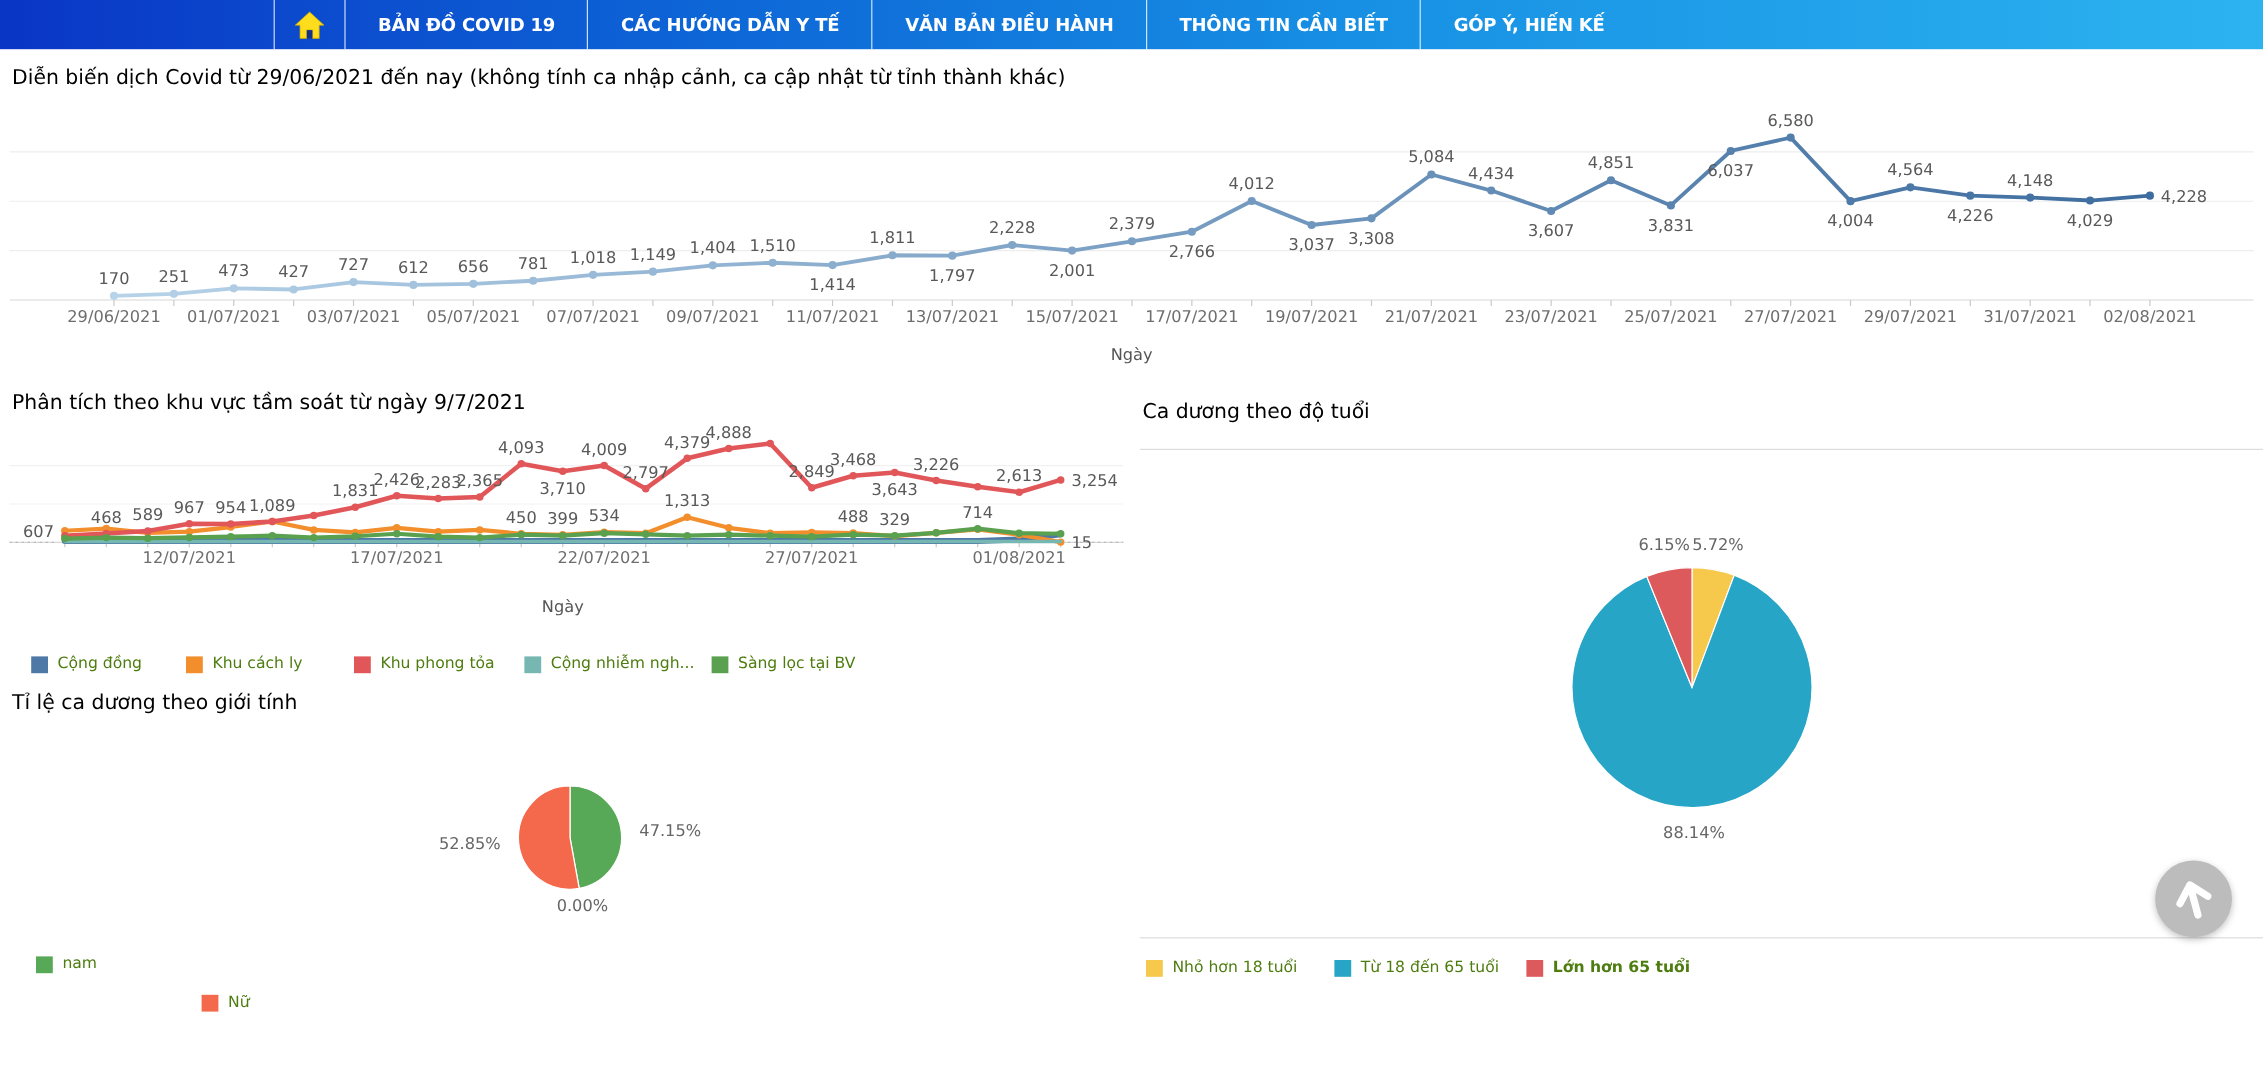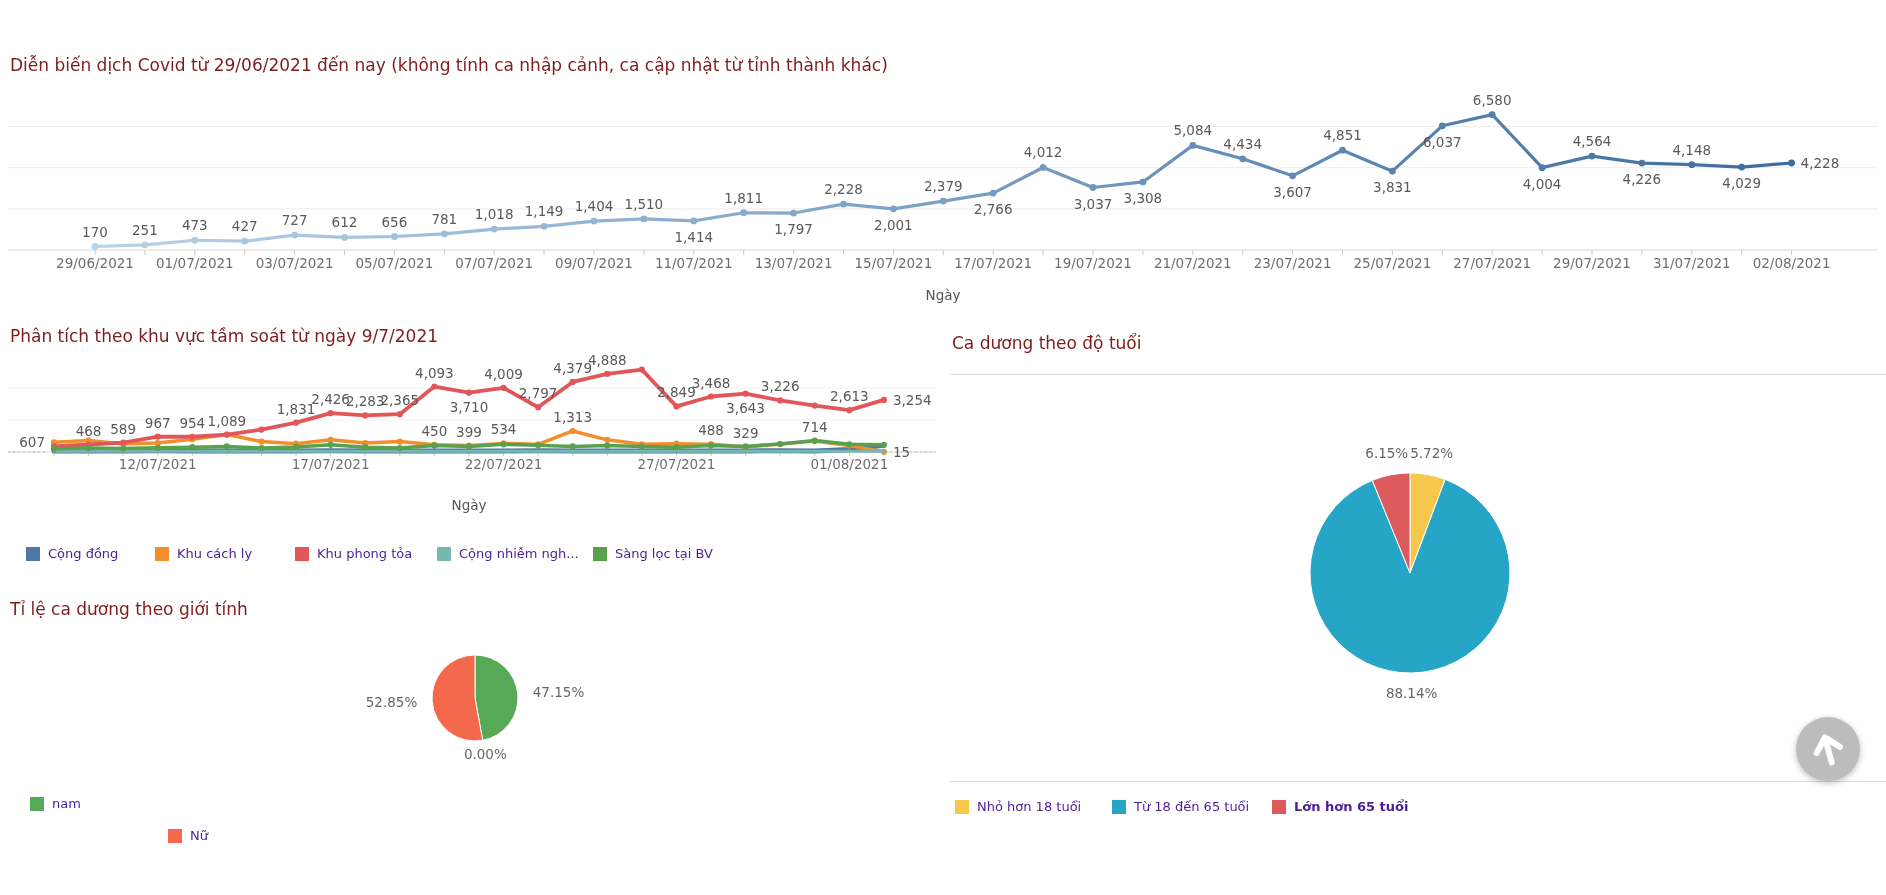--- a/index.html
+++ b/index.html
@@ -7,37 +7,53 @@
          font-family:"DejaVu Sans","Liberation Sans",sans-serif;}
   
   .nav{position:absolute;left:0;top:0;width:100%;height:41px;display:flex;align-items:stretch;
        background:linear-gradient(90deg,#0a35c6 0%,#0d64d6 30%,#1790e4 60%,#2cb3f0 100%);}
   .nav-spacer{width:228px;}
   .nav-item{display:flex;align-items:center;padding:0 27px;color:#fff;font-weight:bold;
             font-size:15px;border-left:1px solid rgba(255,255,255,.8);white-space:nowrap;cursor:pointer;
             letter-spacing:-0.2px;}
   .nav-home{display:flex;align-items:center;padding:0 16px;border-left:1px solid rgba(255,255,255,.8);cursor:pointer;}
   
-  .chart-title{position:absolute;font-size:17px;color:#7f1d1d;white-space:nowrap;}
+  .chart-title{position:absolute;font-size:17px;color:#000000;white-space:nowrap;}
   .divider{position:absolute;height:1px;background:#dcdcdc;}
   svg{display:block;}
   svg text{font-family:"DejaVu Sans","Liberation Sans",sans-serif;}
   .legend-item{position:absolute;display:flex;align-items:center;gap:8px;cursor:pointer;}
   .legend-swatch{width:14px;height:14px;display:inline-block;}
-  .legend-label{font-size:13px;color:#4c1d95;white-space:nowrap;}
+  .legend-label{font-size:13px;color:#4d7c0f;white-space:nowrap;}
   
   .scroll-top{position:absolute;left:1796px;top:717px;width:64px;height:64px;border-radius:50%;
               background:#bcbcbc;box-shadow:0 2px 6px rgba(0,0,0,.25);cursor:pointer;
               display:flex;align-items:center;justify-content:center;}
 </style>
 </head>
 <body>
 
 <div class="stage">
 
+  <div class="nav">
+    <div class="nav-spacer"></div>
+    <div class="nav-home">
+      <svg width="26" height="26" viewBox="0 0 26 26">
+        <path d="M13 2 L25 13 H21 V24 H15.5 V17 H10.5 V24 H5 V13 H1 Z" fill="#ffdd1c" stroke="#caa800" stroke-width="0.6"></path>
+        <rect x="10.8" y="17.2" width="4.4" height="6.8" fill="#14318c"></rect>
+      </svg>
+    </div>
+    <div id="nav-items" style="display: flex;">
+        <div class="nav-item">BẢN ĐỒ COVID 19</div>
+        <div class="nav-item">CÁC HƯỚNG DẪN Y TẾ</div>
+        <div class="nav-item">VĂN BẢN ĐIỀU HÀNH</div>
+        <div class="nav-item">THÔNG TIN CẦN BIẾT</div>
+        <div class="nav-item">GÓP Ý, HIẾN KẾ</div>
+      </div>
+  </div>
 
   <div class="chart-title" style="left:10px;top:55px;">Diễn biến dịch Covid  từ 29/06/2021 đến nay (không tính ca nhập cảnh, ca cập nhật từ tỉnh thành khác)</div>
   <svg id="chart1" width="1886" height="232" style="position:absolute;left:0;top:78px;">
       <line x1="8" y1="130.85714285714286" x2="1878" y2="130.85714285714286" stroke="#ededed" stroke-width="1"></line>
       <line x1="8" y1="89.71428571428572" x2="1878" y2="89.71428571428572" stroke="#ededed" stroke-width="1"></line>
       <line x1="8" y1="48.571428571428584" x2="1878" y2="48.571428571428584" stroke="#ededed" stroke-width="1"></line>
       <line x1="8" y1="172" x2="1878" y2="172" stroke="#d8d8d8"></line>
       <line x1="95" y1="172" x2="95" y2="177" stroke="#c9c9c9"></line>
       <line x1="144.9" y1="172" x2="144.9" y2="177" stroke="#c9c9c9"></line>
       <line x1="194.8" y1="172" x2="194.8" y2="177" stroke="#c9c9c9"></line>
@@ -336,21 +352,21 @@
       <div class="legend-item" style="left: 437px; top: 546px;">
         <span class="legend-swatch" style="background: rgb(118, 183, 178);"></span>
         <span class="legend-label">Cộng nhiễm ngh...</span>
       </div>
       <div class="legend-item" style="left: 577px; top: 546px; margin-left: 16px;">
         <span class="legend-swatch" style="background: rgb(89, 161, 79);"></span>
         <span class="legend-label">Sàng lọc tại BV</span>
       </div>
     </div>
 
-  <div class="chart-title" style="left:10px;top:576px;margin-top:23px;">Tỉ lệ ca dương theo giới tính</div>
+  <div class="chart-title" style="left:10px;top:576px;">Tỉ lệ ca dương theo giới tính</div>
   <svg id="pie-gender" width="320" height="200" style="position:absolute;left:310px;top:610px;">
       <path d="M165,88 L165,45 A43,43 0 0 1 172.65895748136103,130.312413902999 Z" fill="#57a957" stroke="#ffffff" stroke-width="1"></path>
       <text x="222.76767426809926" y="86.81388298871083" font-size="13.5" fill="#666666" text-anchor="start">47.15%</text>
       <text x="175.3306868353242" y="149.0725582877661" font-size="13.5" fill="#666666" text-anchor="middle">0.00%</text>
       <path d="M165,88 L172.65895748136103,130.312413902999 A43,43 0 1 1 165,45 Z" fill="#f4684c" stroke="#ffffff" stroke-width="1"></path>
       <text x="107.23232573190074" y="97.18611701128917" font-size="13.5" fill="#666666" text-anchor="end">52.85%</text>
     </svg>
   <div id="legend-gender">
       <div class="legend-item" style="left: 30px; top: 796px;">
         <span class="legend-swatch" style="background: rgb(87, 169, 87);"></span>

